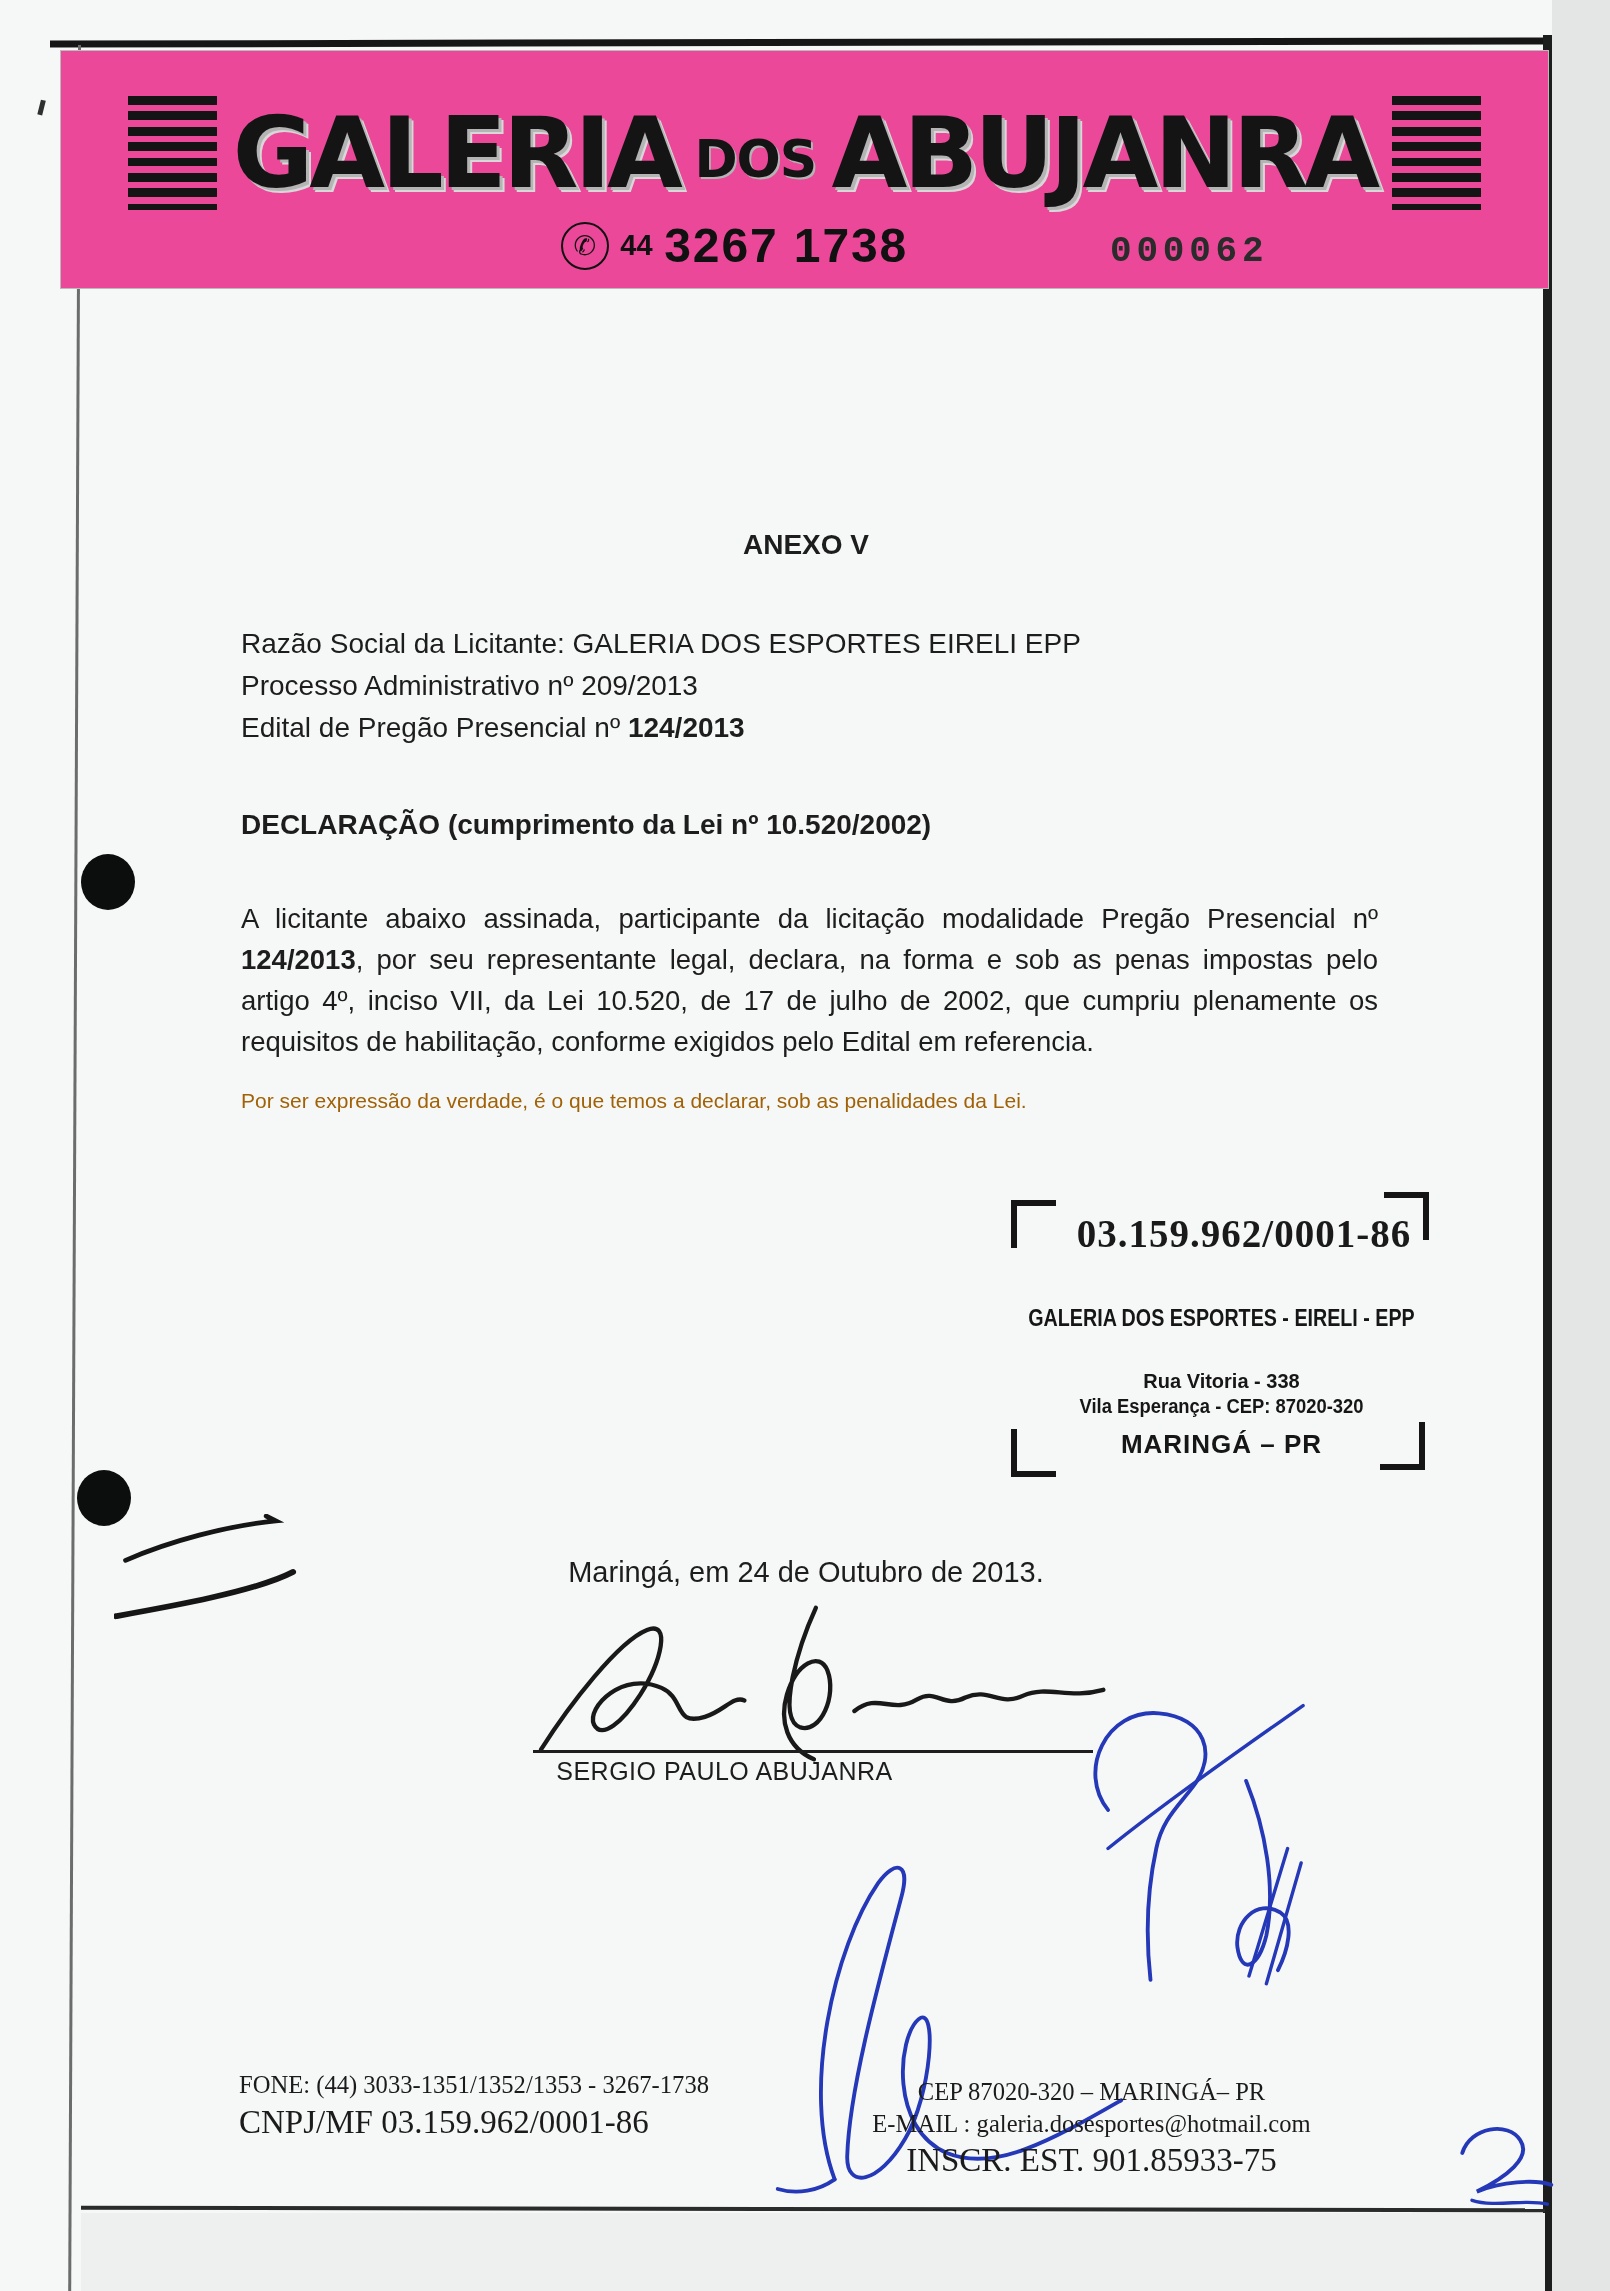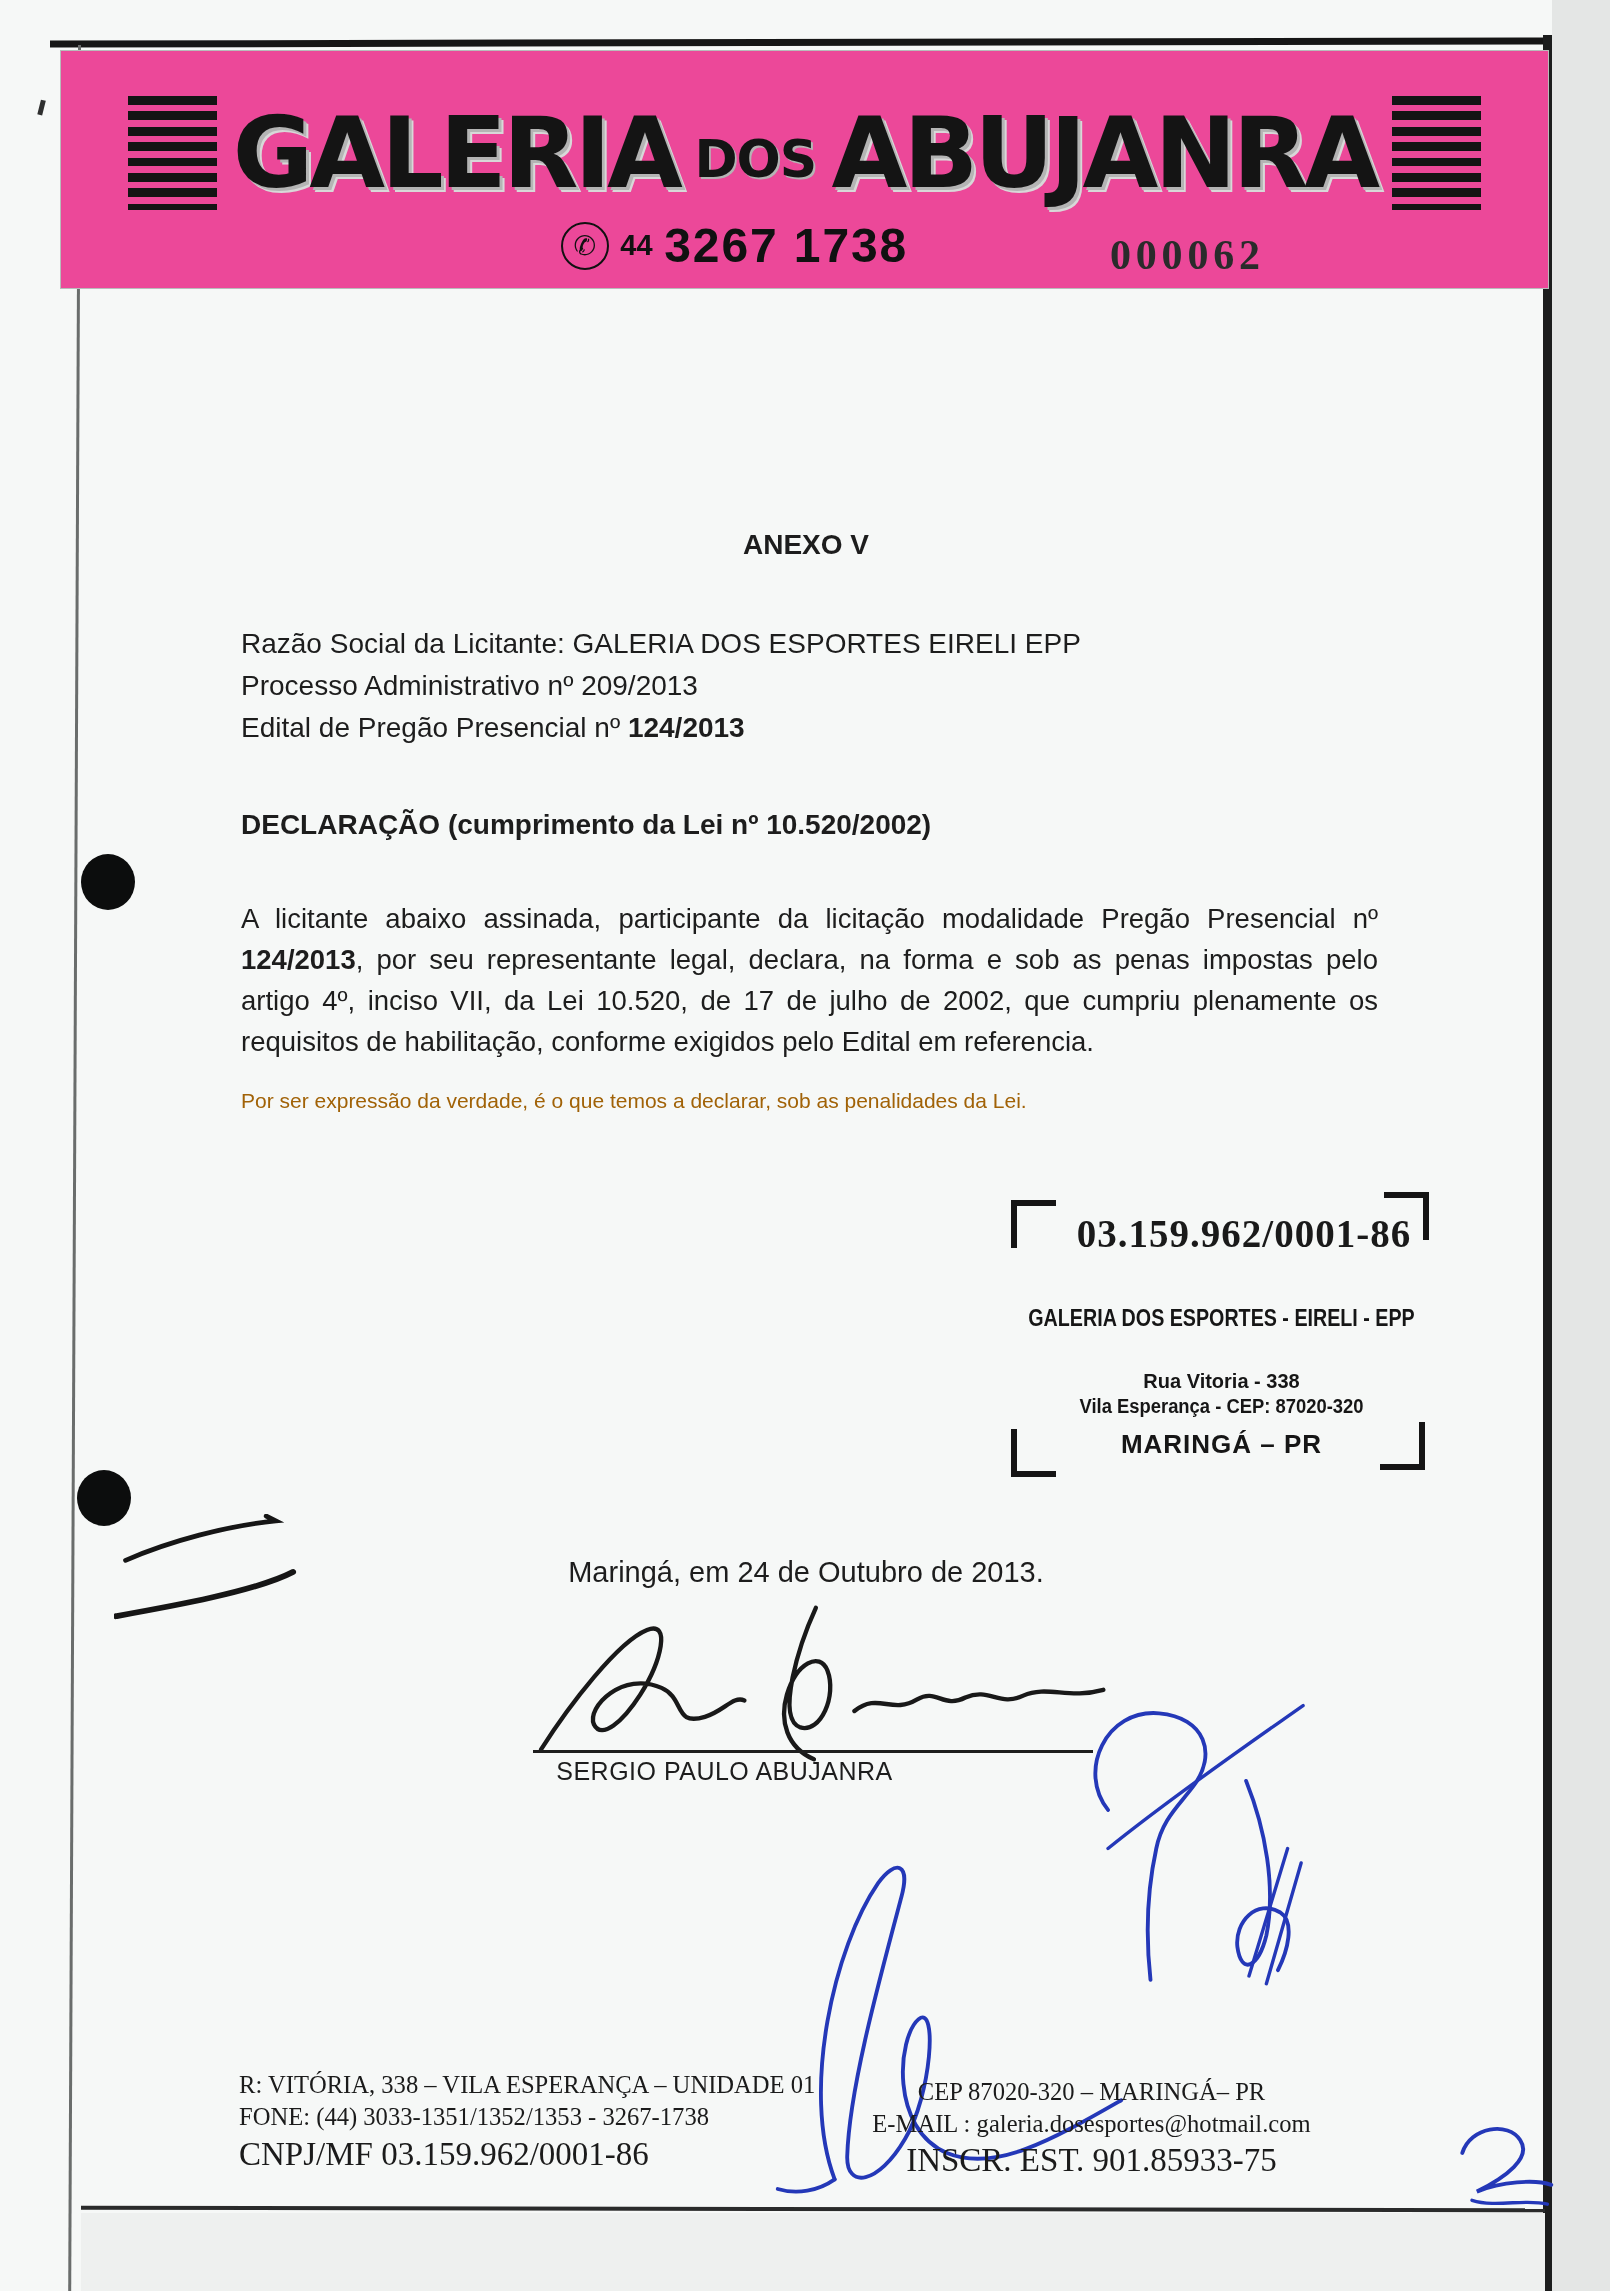--- a/index.html
+++ b/index.html
@@ -57,22 +57,22 @@
   }
   .phone-icon{
     width:44px;height:44px;border:2.9px solid #111;border-radius:50%;
     display:inline-flex;align-items:center;justify-content:center;
     font-size:27px;color:#111;
   }
   .phone-prefix{font-size:29px;font-weight:bold;color:#111;}
   .phone-number{font-size:48px;font-weight:bold;color:#111;letter-spacing:1.9px;}
   .stamp-number{
     position:absolute;top:180px;left:1049px;
-    font-family:Liberation Serif, serif;font-weight:600;
-    font-size:42px;color:#2a2b2b;letter-spacing:4.8px;
+    font-family:Liberation Mono, monospace;font-weight:600;
+    font-size:36px;color:#2a2b2b;letter-spacing:4.8px;
   }
 
   
   .annex-title{left:241px;top:529px;width:1130px;text-align:center;font-size:28px;font-weight:bold;color:#1d1d1d;}
   .info-block{left:241px;top:623px;width:1134px;font-size:28px;line-height:42px;color:#1d1d1d;}
   .decl-title{left:241px;top:809px;width:1130px;font-size:28px;font-weight:bold;color:#1d1d1d;}
   .para1{left:241px;top:898px;width:1137px;font-size:27.5px;line-height:41px;text-align:justify;color:#1d1d1d;}
   .para2{left:241px;top:1089px;width:1137px;font-size:21px;color:#a16207;}
   .date-line{left:241px;top:1556px;width:1130px;text-align:center;font-size:29px;color:#1d1d1d;}
   .b{font-weight:bold;}
@@ -194,21 +194,20 @@
   <path d="M248,160 L208,292" fill="none" stroke="#2438b8" stroke-width="3.5" stroke-linecap="round"></path>
   <path d="M262,175 L226,300" fill="none" stroke="#2438b8" stroke-width="3.5" stroke-linecap="round"></path>
 </svg>
 
 <svg class="abs" style="left:1443px;top:2119px;" width="116" height="92" viewBox="0 0 120 95">
   <path d="M20,35 C28,8 68,2 80,22 C92,40 65,60 35,75 C60,65 95,62 112,68" fill="none" stroke="#2438b8" stroke-width="4" stroke-linecap="round"></path>
   <path d="M30,84 C55,92 85,82 108,88" fill="none" stroke="#2438b8" stroke-width="3.5" stroke-linecap="round"></path>
 </svg>
 
 <div class="abs footer-left">
-  <div class="f-line">R: VITÓRIA, 338 – VILA ESPERANÇA – UNIDADE 01</div>
   <div class="f-line">FONE: (44) 3033-1351/1352/1353  -  3267-1738</div>
   <div class="f-big">CNPJ/MF 03.159.962/0001-86</div>
 </div>
 <div class="abs footer-right">
   <div class="f-line">CEP 87020-320 – MARINGÁ– PR</div>
   <div class="f-line">E-MAIL : galeria.dosesportes@hotmail.com</div>
   <div class="f-big">INSCR. EST. 901.85933-75</div>
 </div>
 
 

